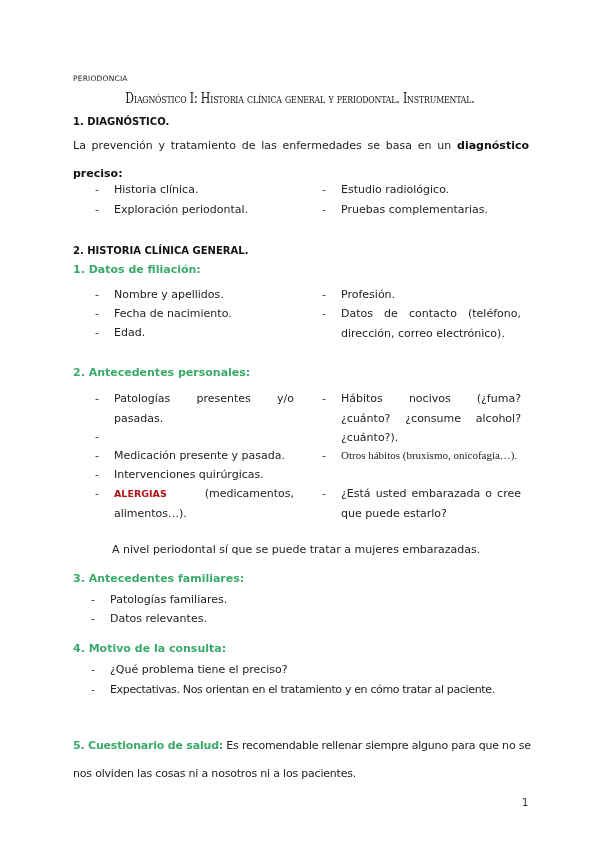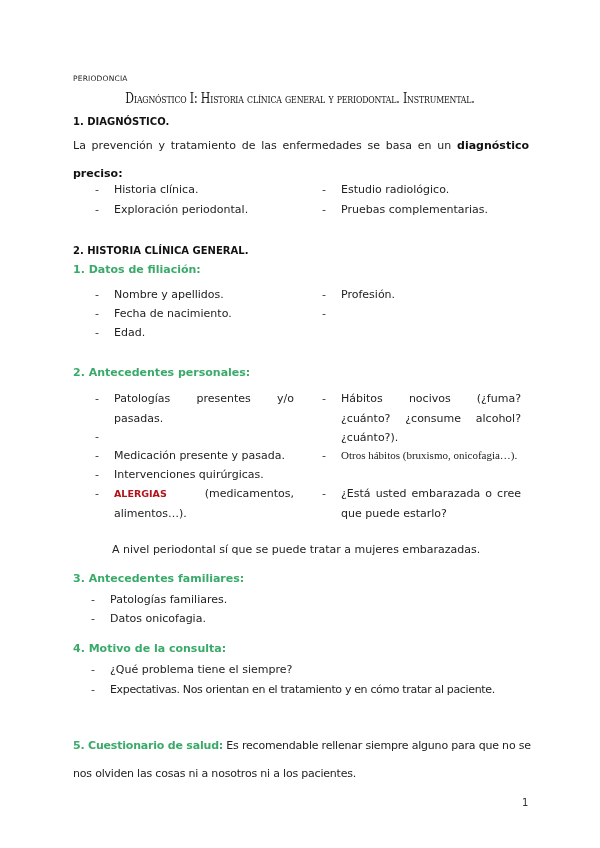--- a/index.html
+++ b/index.html
@@ -47,20 +47,21 @@
 
   <span class="dash" style="left:95px; top:288px;">-</span>
   <span class="li" style="left:114px; top:285px;">Nombre y apellidos.</span>
   <span class="dash" style="left:95px; top:307px;">-</span>
   <span class="li" style="left:114px; top:304px;">Fecha de nacimiento.</span>
   <span class="dash" style="left:95px; top:326px;">-</span>
   <span class="li" style="left:114px; top:323px;">Edad.</span>
   <span class="dash" style="left:322px; top:288px;">-</span>
   <span class="li" style="left:341px; top:285px;">Profesión.</span>
   <span class="dash" style="left:322px; top:307px;">-</span>
+  <span class="li just" style="left:341px; top:304px; width:180px;">Datos de contacto (teléfono, dirección, correo electrónico).</span>
 
   <div class="abs green" style="left:73px; top:366px;">2. Antecedentes personales:</div>
 
   <span class="dash" style="left:95px; top:392px;">-</span>
   <span class="li just" style="left:114px; top:389px; width:180px;">Patologías presentes y/o pasadas.</span>
   <span class="dash" style="left:95px; top:430px;">-</span>
   <span class="dash" style="left:95px; top:449px;">-</span>
   <span class="li" style="left:114px; top:446px;">Medicación presente y pasada.</span>
   <span class="dash" style="left:95px; top:468px;">-</span>
   <span class="li" style="left:114px; top:465px;">Intervenciones quirúrgicas.</span>
@@ -76,25 +77,25 @@
   <span class="li just" style="left:341px; top:446px; width:180px;font-family:Liberation Serif, serif;">Otros hábitos (bruxismo, onicofagia…).</span>
   <span class="dash" style="left:322px; top:487px;">-</span>
   <span class="li just" style="left:341px; top:484px; width:180px;">¿Está usted embarazada o cree que puede estarlo?</span>
 
   <div class="abs p" style="left:73px; top:536px;margin-left:39px;">A nivel periodontal sí que se puede tratar a mujeres embarazadas.</div>
 
   <div class="abs green" style="left:73px; top:572px;">3. Antecedentes familiares:</div>
   <span class="dash" style="left:91px; top:593px;">-</span>
   <span class="li" style="left:110px; top:590px;">Patologías familiares.</span>
   <span class="dash" style="left:91px; top:612px;">-</span>
-  <span class="li" style="left:110px; top:609px;">Datos onicofagia.</span>
+  <span class="li" style="left:110px; top:609px;">Datos relevantes.</span>
 
   <div class="abs green" style="left:73px; top:642px;">4. Motivo de la consulta:</div>
   <span class="dash" style="left:91px; top:663px;">-</span>
-  <span class="li" style="left:110px; top:660px;">¿Qué problema tiene el siempre?</span>
+  <span class="li" style="left:110px; top:660px;">¿Qué problema tiene el preciso?</span>
   <span class="dash" style="left:91px; top:683px;">-</span>
   <span class="li" style="left:110px; top:680px; white-space:nowrap; letter-spacing:-0.35px;">Expectativas. Nos orientan en el tratamiento y en cómo tratar al paciente.</span>
 
   <div class="abs p" style="left:73px; top:712px; width:458px; letter-spacing:-0.2px;margin-top:20px;">
     <span class="green">5. Cuestionario de salud:</span><span> Es recomendable rellenar siempre alguno para que no se nos olviden las cosas ni a nosotros ni a los pacientes.</span>
   </div>
 
   <div class="abs pagenum">1</div>
 </div>
 

